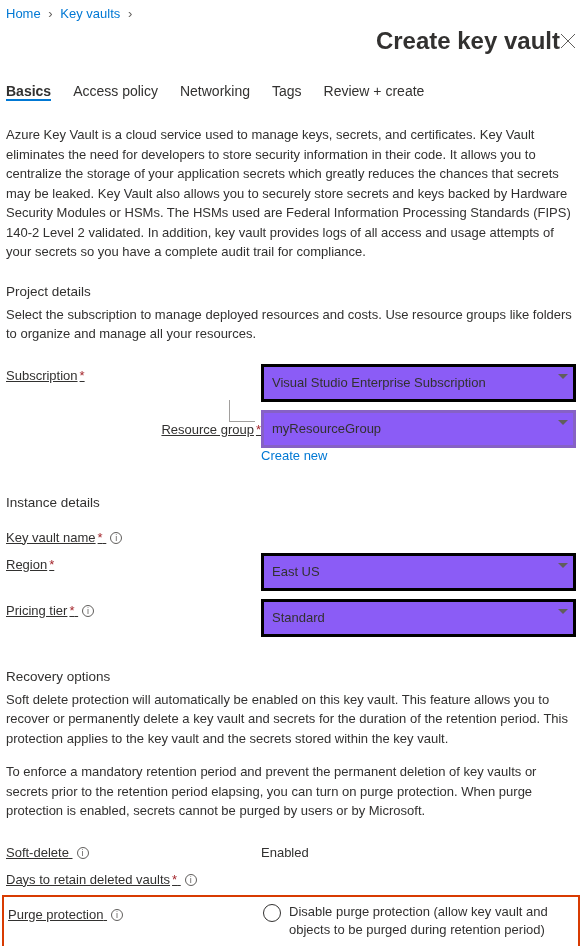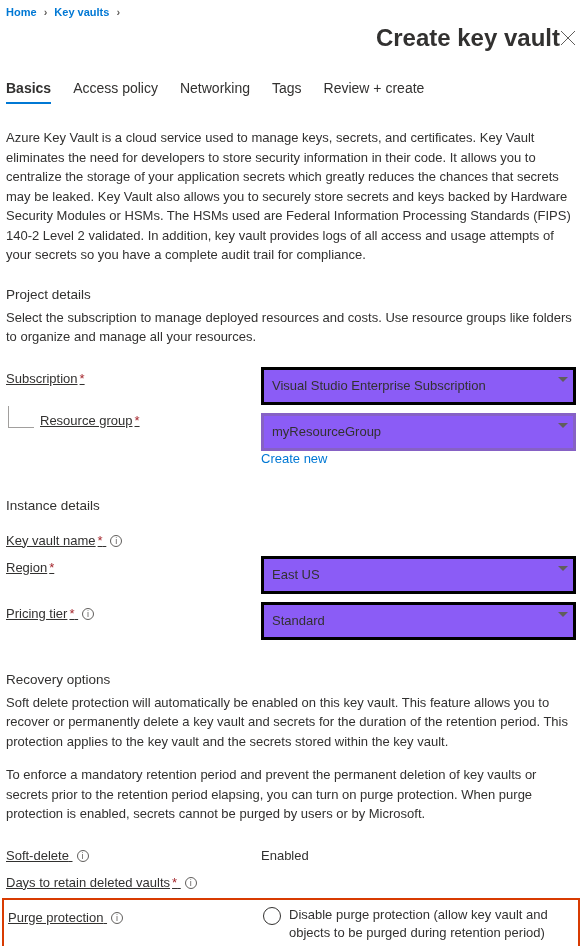--- a/index.html
+++ b/index.html
@@ -4,28 +4,28 @@
 <style>
   * { box-sizing: border-box; margin: 0; padding: 0; }
   body {
     font-family: "Segoe UI", -apple-system, sans-serif;
     font-size: 13px;
     color: #323130;
     background: #fff;
     width: 582px;
     padding: 6px;
   }
-  .breadcrumb { font-size: 11px; color: #323130; margin-bottom: 6px; font-weight: bold; }
+  .breadcrumb { font-size: 13px; color: #323130; margin-bottom: 6px; }
   .breadcrumb a { color: #0078d4; text-decoration: none; }
   .breadcrumb .sep { color: #605e5c; margin: 0 4px; }
   .title-row { display: flex; align-items: center; justify-content: flex-end; margin-bottom: 28px; }
   .page-title { font-size: 24px; font-weight: 600; color: #323130; }
   .close-btn { width: 16px; height: 16px; cursor: pointer; color: #605e5c; }
   .tabs { display: flex; gap: 22px; border-bottom: none; margin-bottom: 24px; }
-  .tab { font-size: 14px; color: #323130; padding-bottom: 6px; cursor: pointer; }
+  .tab { font-size: 14px; color: #323130; padding-bottom: 0; cursor: pointer; }
   .tab.active { color: #323130; font-weight: 600; border-bottom: 2px solid #0078d4; }
   .desc { font-size: 13px; line-height: 1.5; color: #323130; margin-bottom: 22px; }
   .section-heading { font-size: 13.5px; color: #323130; margin-bottom: 6px; margin-top: 6px; }
   .section-desc { font-size: 13px; line-height: 1.5; color: #323130; margin-bottom: 20px; }
   .form-row { display: flex; align-items: flex-start; margin-bottom: 8px; }
   .form-label { width: 255px; flex-shrink: 0; font-size: 13px; color: #323130; padding-top: 4px; text-decoration: underline; }
   .form-label .req { color: #a4262c; margin-left: 2px; }
   .info-icon { display: inline-flex; width: 12px; height: 12px; border: 1px solid #605e5c; border-radius: 50%; font-size: 9px; justify-content: center; align-items: center; color: #605e5c; margin-left: 4px; vertical-align: middle; cursor: help; }
   .form-control { flex: 1; }
   .select-wrap { position: relative; }
@@ -34,21 +34,21 @@
     padding: 2px 24px 2px 8px; font-size: 13px; font-family: inherit;
     background: #8b5cf6; color: #323130;
   }
   .select { appearance: none; cursor: pointer; }
   .select-wrap::after { content: ""; position: absolute; right: 8px; top: 10px; width: 0; height: 0; border-left: 5px solid transparent; border-right: 5px solid transparent; border-top: 5px solid #605e5c; pointer-events: none; }
   .focused { border-color: #8661c5; }
   .input-validated { position: relative; }
   .check-mark { position: absolute; right: 8px; top: 5px; color: #107c10; font-size: 14px; }
   .link { color: #0078d4; font-size: 13px; cursor: pointer; text-decoration: none; }
   .indent-bar { display: inline-block; width: 26px; height: 22px; border-left: 1px solid #a19f9d; border-bottom: 1px solid #a19f9d; margin-right: 6px; vertical-align: top; margin-top: -10px; margin-left: 2px;}
-  .indented-label { display:flex; align-items:flex-end; padding-top:0; }
+  .indented-label { display:flex; align-items:flex-end; padding-top:0;flex-direction:column; }
   .static-value { font-size: 13px; padding-top: 4px; }
   .radio-group { display: flex; flex-direction: column; gap: 10px; }
   .radio-item { display: flex; align-items: flex-start; gap: 8px; cursor: pointer; }
   .radio-circle { width: 18px; height: 18px; border: 1px solid #323130; border-radius: 50%; flex-shrink: 0; display: flex; align-items: center; justify-content: center; margin-top: 1px; }
   .radio-circle.selected { border-color: #0078d4; }
   .radio-circle.selected::after { content: ""; width: 10px; height: 10px; background: #0078d4; border-radius: 50%; }
   .radio-label { font-size: 13px; line-height: 1.4; }
   .highlight-box { border: 2px solid #d83b01; padding: 6px 4px 8px 4px; margin-left: -4px; margin-right: -4px; margin-top: 4px; }
   .spacer { height: 18px; }
 </style>

